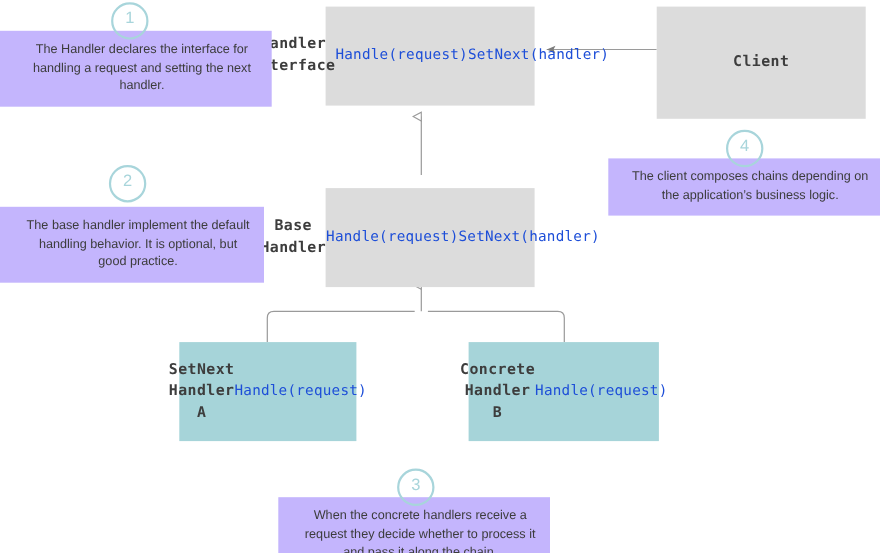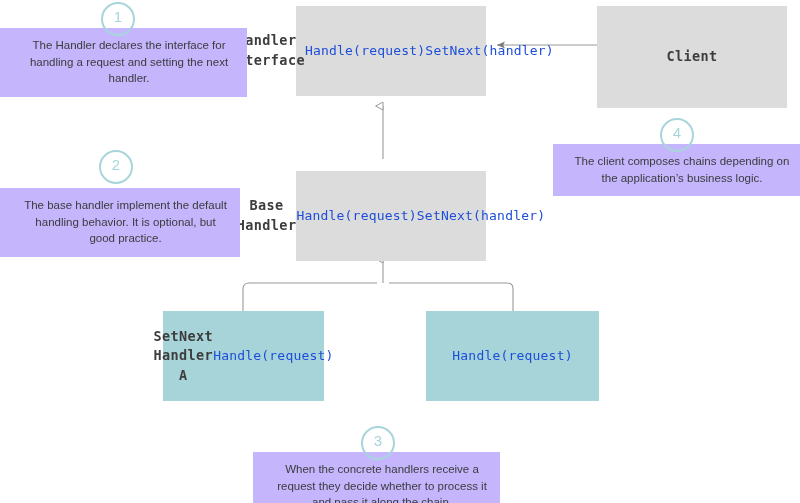--- a/index.html
+++ b/index.html
@@ -163,20 +163,21 @@
     <div class="member">Handle(request)</div>
     <div class="member">SetNext(handler)</div>
   </div>
 
   <div class="node teal" id="node-concrete-a">
     <div class="title">SetNext Handler A</div>
     <div class="member">Handle(request)</div>
   </div>
 
   <div class="node teal" id="node-concrete-b">
+    <div class="title">Concrete Handler B</div>
     <div class="member">Handle(request)</div>
   </div>
 
   <div class="annotation" id="annotation-1">
     <div class="badge">1</div>
     <div class="note">The Handler declares the interface for handling a request and setting the next handler.</div>
   </div>
 
   <div class="annotation" id="annotation-2">
     <div class="badge">2</div>

